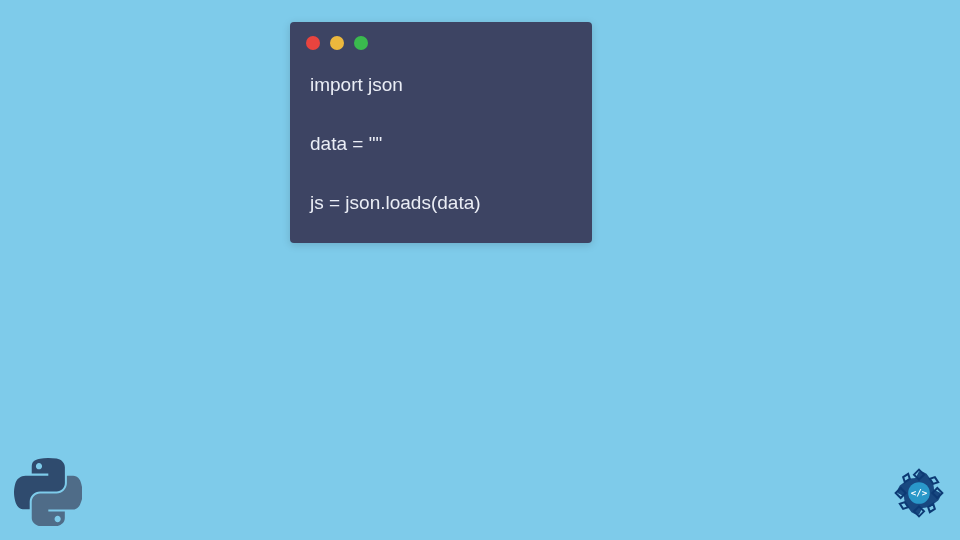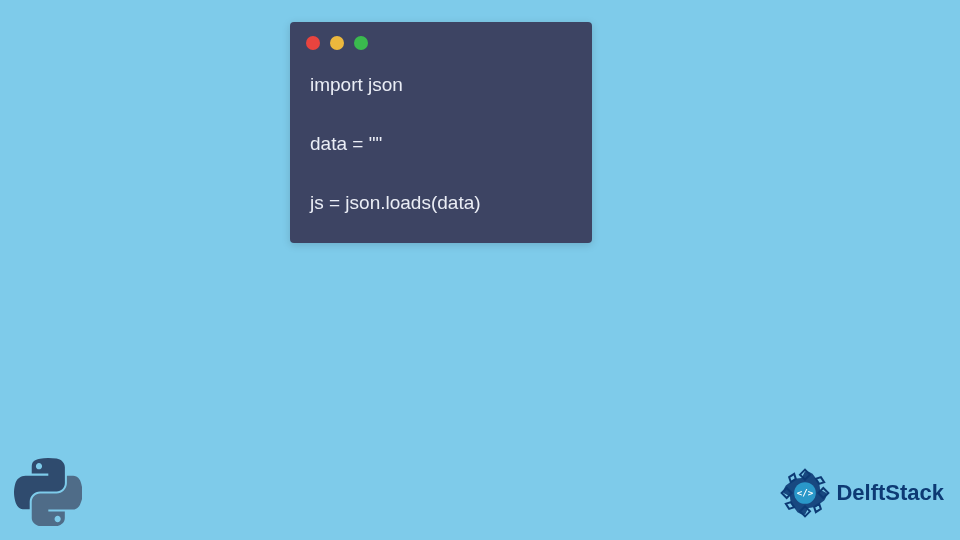--- a/index.html
+++ b/index.html
@@ -105,14 +105,13 @@
           <path fill="none" stroke="#0d3a74" stroke-width="2.4" d="M19,-19 L23,-13 L17,-11 L13,-17 Z"></path>
           <path fill="none" stroke="#0d3a74" stroke-width="2.4" d="M19,19 L13,23 L11,17 L17,13 Z"></path>
           <path fill="none" stroke="#0d3a74" stroke-width="2.4" d="M-19,19 L-23,13 L-17,11 L-13,17 Z"></path>
           <path fill="none" stroke="#0d3a74" stroke-width="2.4" d="M-19,-19 L-13,-23 L-11,-17 L-17,-13 Z"></path>
         </g>
         <circle r="13" fill="#2a98c9"></circle>
         <text x="0" y="4" text-anchor="middle" fill="white" font-size="11" font-family="monospace" font-weight="bold">&lt;/&gt;</text>
       </g>
     </svg>
   </div>
-  <span class="delftstack-text">DelftStack</span>
 </div>
 
 </body></html>

